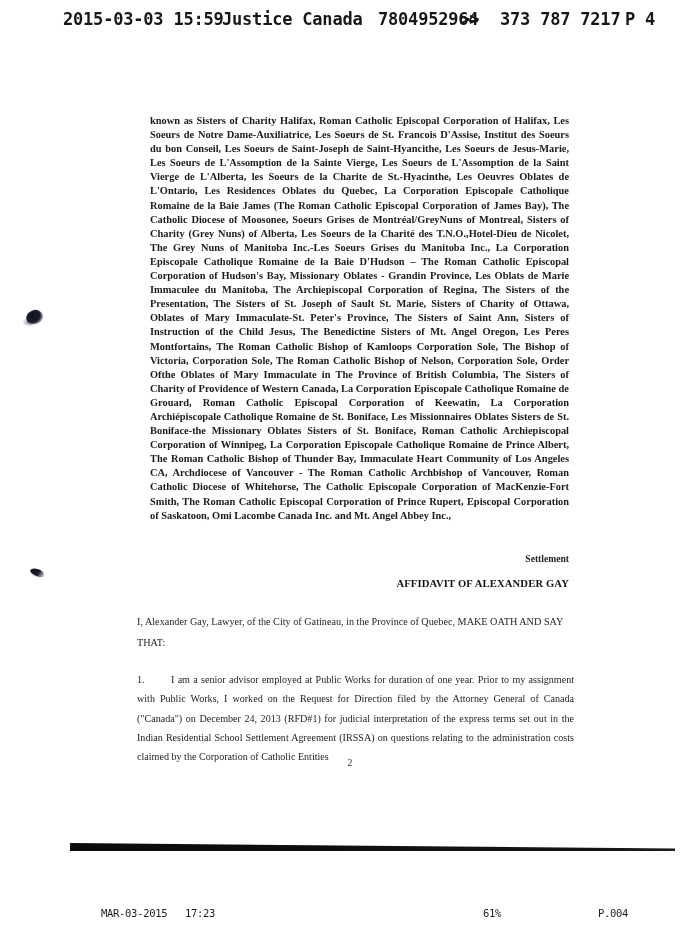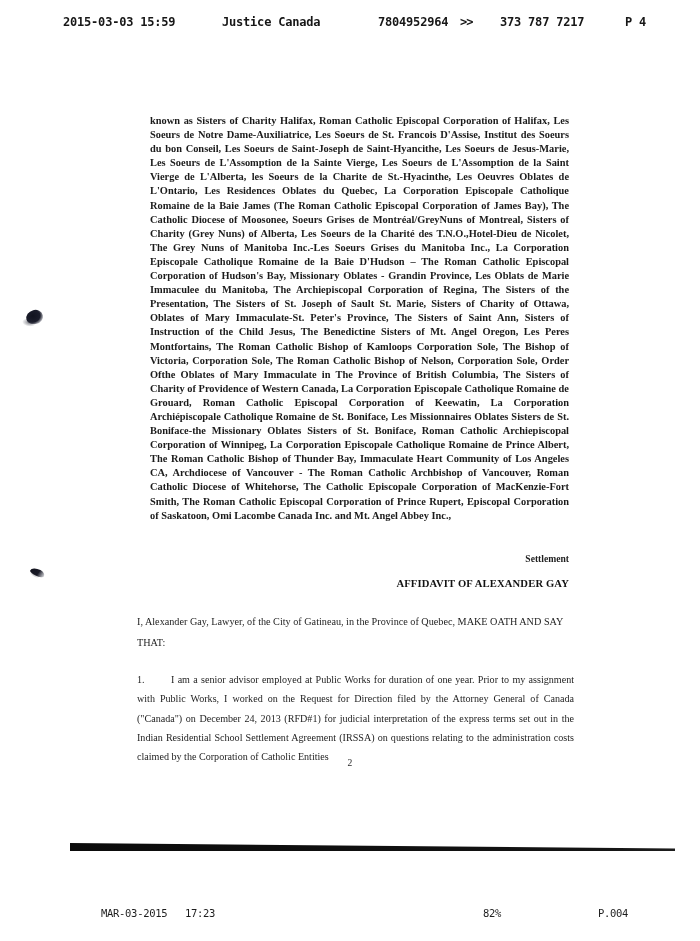--- a/index.html
+++ b/index.html
@@ -19,26 +19,25 @@
   }
 
   
   .fax-header {
     position: absolute;
     top: 9px;
     left: 0;
     width: 700px;
     height: 22px;
     font-family: "DejaVu Sans Mono", monospace;
-    font-size: 12px;
+    font-size: 17px;
     font-weight: bold;
     color: #171717;
     letter-spacing: -0.2px;
     white-space: nowrap;
-    margin-top: 6px;
   }
   .fax-header span { position: absolute; top: 0; }
   .fh-datetime { left: 63px; }
   .fh-sender   { left: 222px; }
   .fh-number   { left: 378px; }
   .fh-arrows   { left: 460px; letter-spacing: -1px; }
   .fh-recip    { left: 500px; }
   .fh-page     { left: 625px; }
 
   
@@ -224,17 +223,17 @@
 
   <div class="page-number">2</div>
 
   <div class="artifact-blob"></div>
   <div class="artifact-comma"></div>
   <div class="artifact-bar"></div>
 
   <div class="fax-footer">
     <span class="ff-date">MAR-03-2015</span>
     <span class="ff-time">17:23</span>
-    <span class="ff-quality">82%</span>
+    <span class="ff-quality">61%</span>
     <span class="ff-page">P.004</span>
   </div>
 
 </div>
 
 </body></html>

